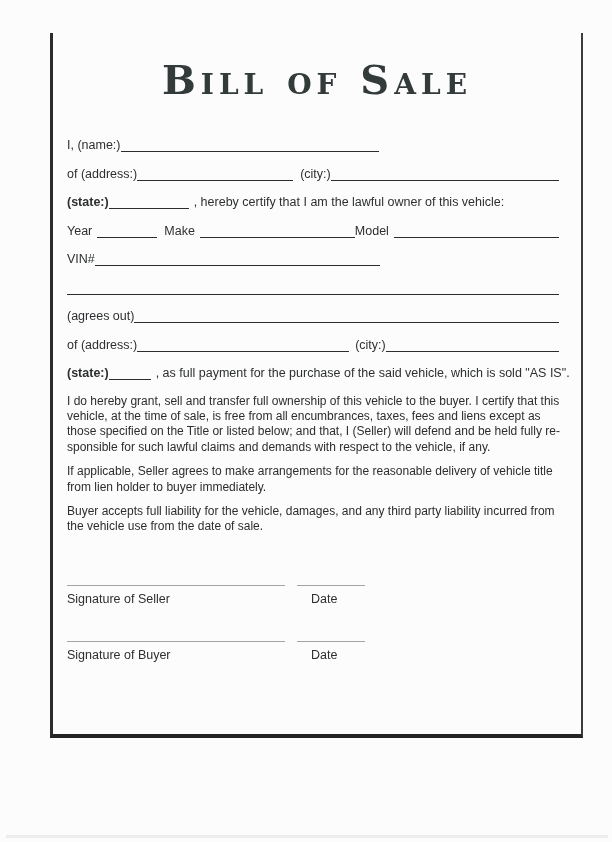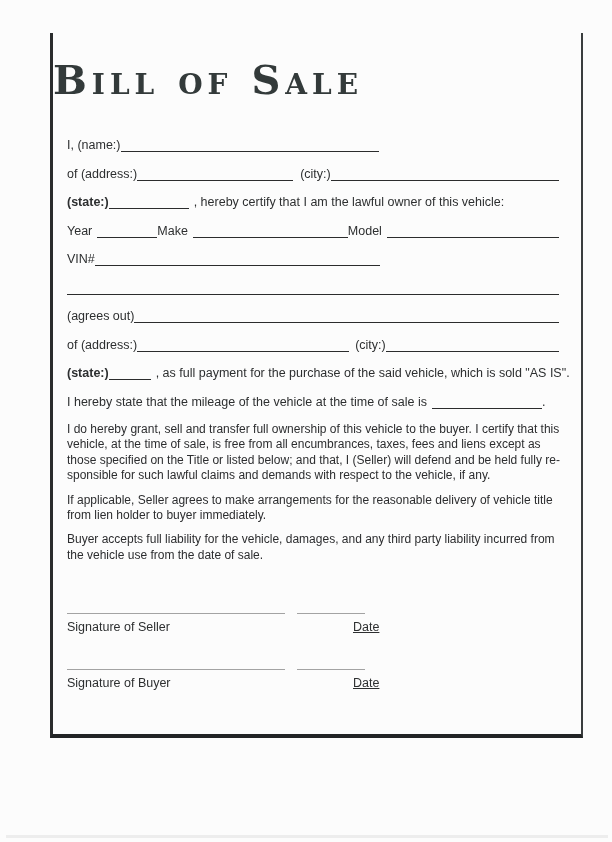--- a/index.html
+++ b/index.html
@@ -18,21 +18,21 @@
     width:533px; height:705px;
     border-left:3px solid #2a2c2d;
     border-right:2px solid #3a3d3e;
     border-bottom:4px solid #222425;
     box-sizing:border-box;
     background:#fcfcfc;
   }
 
   .title {
     margin:24px 0 0 0;
-    text-align:left;
+    text-align:center;
     font-family:"DejaVu Serif","Liberation Serif",serif;
     font-weight:bold;
     font-variant:small-caps;
     font-size:40px;
     line-height:46px;
     letter-spacing:5px;
     color:#333a3a;
   }
 
   .content { padding:0 22px 0 14px; }
@@ -56,44 +56,44 @@
     height:12px;
     margin-bottom:1px;
     border-bottom:1.5px solid #2b2c2d;
   }
   .blank.fill { flex:1 1 auto; }
   .w258 { width:258px; } .w156 { width:156px; } .w80 { width:80px; }
   .w60  { width:60px;  } .w155 { width:155px; } .w285 { width:285px; }
   .w50  { width:50px;  } .w212 { width:212px; } .w42  { width:42px;  }
   .w110 { width:110px; }
   .ml4 { margin-left:4px; } .ml5 { margin-left:5px; } .ml6 { margin-left:6px; }
-  .ml7 { margin-left:7px; } .ml8 { margin-left:0; } .ml10 { }
+  .ml7 { margin-left:7px; } .ml8 { margin-left:7px; } .ml10 { }
 
   .paras { margin-top:8px; }
   .para {
     font-size:12px;
     line-height:15.4px;
     margin:0 16px 9px 0;
     white-space:pre;
     color:#2c2d2f;
   }
 
   .sigblock { margin-top:50px; }
   .sigblock.second { margin-top:34px; }
   .sigline-row { display:flex; align-items:flex-end; }
   .sigline {
     display:inline-block;
     height:1px;
     border-top:1px solid #a3a3a3;
   }
   .sigline.sig { width:218px; }
   .sigline.date { width:68px; margin-left:12px; }
-  .siglabel-row { display:flex; margin-top:5px; font-size:12.5px; line-height:15px;gap:48px; }
+  .siglabel-row { display:flex; margin-top:5px; font-size:12.5px; line-height:15px; }
   .siglabel-row .siglabel { width:218px; flex:0 0 auto; }
-  .siglabel-row .datelabel { margin-left:20px; flex:0 0 auto;text-decoration:underline; }
+  .siglabel-row .datelabel { margin-left:26px; flex:0 0 auto; }
 
   .scan-band {
     position:absolute; left:6px; right:4px; bottom:4px; height:3px;
     background:#ededed;
   }
 </style>
 </head>
 <body>
 
 <div class="page">
@@ -153,25 +153,20 @@
           <span class="lbl ml6">(city:)</span>
           <span class="blank fill"></span>
         </div>
 
         <div class="frow">
           <span class="lbl b">(state:)</span>
           <span class="blank w42"></span>
           <span class="lbl ml5">, as full payment for the purchase of the said vehicle, which is sold "AS IS".</span>
         </div>
 
-        <div class="frow">
-          <span class="lbl">I hereby state that the mileage of the vehicle at the time of sale is</span>
-          <span class="blank w110 ml5"></span>
-          <span class="lbl">.</span>
-        </div>
 
       </div>
 
       <div class="paras">
         <p class="para">I do hereby grant, sell and transfer full ownership of this vehicle to the buyer. I certify that this
 vehicle, at the time of sale, is free from all encumbrances, taxes, fees and liens except as
 those specified on the Title or listed below; and that, I (Seller) will defend and be held fully re-
 sponsible for such lawful claims and demands with respect to the vehicle, if any.</p>
         <p class="para">If applicable, Seller agrees to make arrangements for the reasonable delivery of vehicle title
 from lien holder to buyer immediately.</p>

